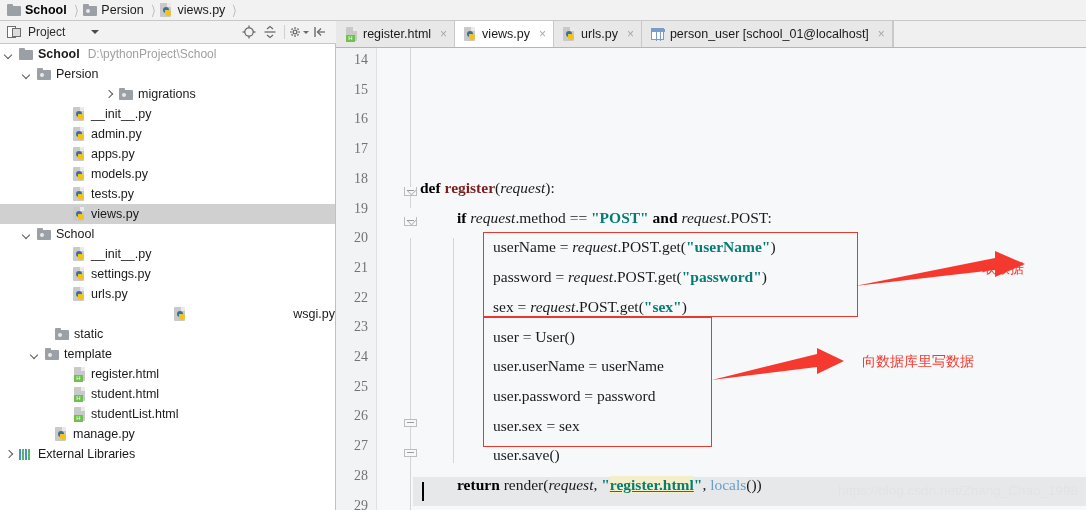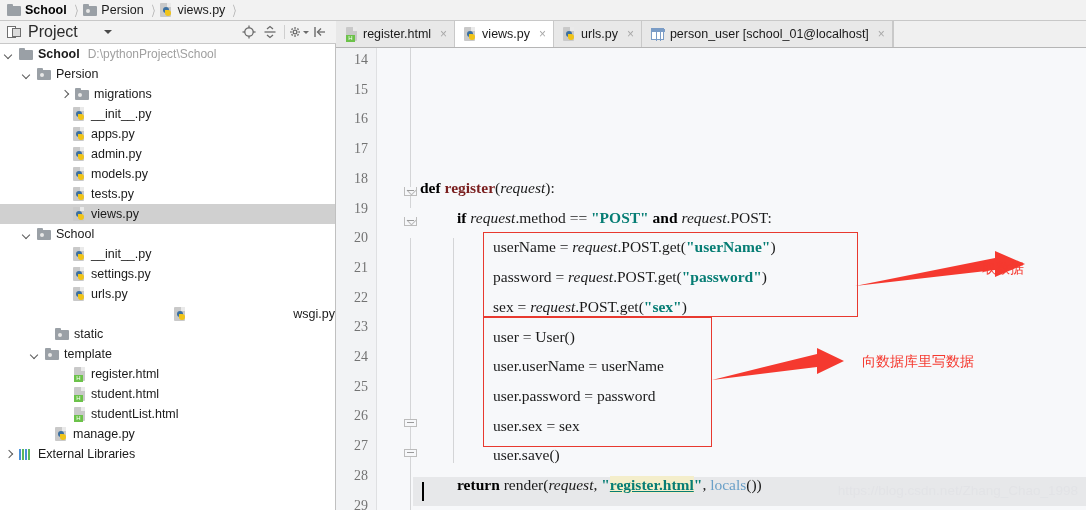--- a/index.html
+++ b/index.html
@@ -90,21 +90,21 @@
   
   .ic-lib { width: 14px; height: 13px; position: relative; display:inline-block; }
   .ic-lib span {
     position:absolute; top: 1px; width: 2px; height: 11px;
   }
 
   
   #proj-header {
     position: absolute; left: 0; top: 21px; width: 336px; height: 23px;
     background: #f2f2f2; border-bottom: 1px solid #c8c8c8;
-    display: flex; align-items: center; font-size: 16px; color: #2b2b2b;
+    display: flex; align-items: center; font-size: 12px; color: #2b2b2b;
   }
   .ic-proj { width: 15px; height: 14px; position: relative; margin-left: 7px; }
   .ic-proj .b1 { position:absolute; left:0; top:1px; width:9px; height:12px;
                  border:1px solid #6e6e6e; background:#fff; }
   .ic-proj .b2 { position:absolute; left:5px; top:3px; width:9px; height:9px;
                  border:1px solid #6e6e6e; background:#dcdcdc; }
   #proj-title { margin-left: 6px; }
   #proj-caret {
     margin-left: 26px; width:0; height:0;
     border-left: 4px solid transparent; border-right: 4px solid transparent;
@@ -330,21 +330,21 @@
       </div>
       <div class="row" style="padding-left: 22px;">
         <span class="arrow down"></span>
         <span style="margin-left: 4px; display: inline-flex;">
           <span class="ic-folder src">
             <span class="dot"></span>
           </span>
         </span>
         <span class="lbl">Persion</span>
       </div>
-      <div class="row" style="padding-left: 60px;">
+      <div class="row" style="padding-left: 60px; margin-left: 44px;">
         <span class="arrow right"></span>
         <span style="margin-left: 4px; display: inline-flex;">
           <span class="ic-folder src">
             <span class="dot"></span>
           </span>
         </span>
         <span class="lbl">migrations</span>
       </div>
       <div class="row" style="padding-left: 58px;">
         <span class="arrow "></span>
@@ -361,33 +361,33 @@
       <div class="row" style="padding-left: 58px;">
         <span class="arrow "></span>
         <span style="margin-left: 4px; display: inline-flex;">
           <span class="ic-py">
             <span class="sheet"></span>
             <span class="fold"></span>
             <span class="snake-b"></span>
             <span class="snake-y"></span>
           </span>
         </span>
+        <span class="lbl">admin.py</span>
+      </div>
+      <div class="row" style="padding-left: 58px;">
+        <span class="arrow "></span>
+        <span style="margin-left: 4px; display: inline-flex;">
+          <span class="ic-py">
+            <span class="sheet"></span>
+            <span class="fold"></span>
+            <span class="snake-b"></span>
+            <span class="snake-y"></span>
+          </span>
+        </span>
         <span class="lbl">apps.py</span>
-      </div>
-      <div class="row" style="padding-left: 58px;">
-        <span class="arrow "></span>
-        <span style="margin-left: 4px; display: inline-flex;">
-          <span class="ic-py">
-            <span class="sheet"></span>
-            <span class="fold"></span>
-            <span class="snake-b"></span>
-            <span class="snake-y"></span>
-          </span>
-        </span>
-        <span class="lbl">admin.py</span>
       </div>
       <div class="row" style="padding-left: 58px;">
         <span class="arrow "></span>
         <span style="margin-left: 4px; display: inline-flex;">
           <span class="ic-py">
             <span class="sheet"></span>
             <span class="fold"></span>
             <span class="snake-b"></span>
             <span class="snake-y"></span>
           </span>

